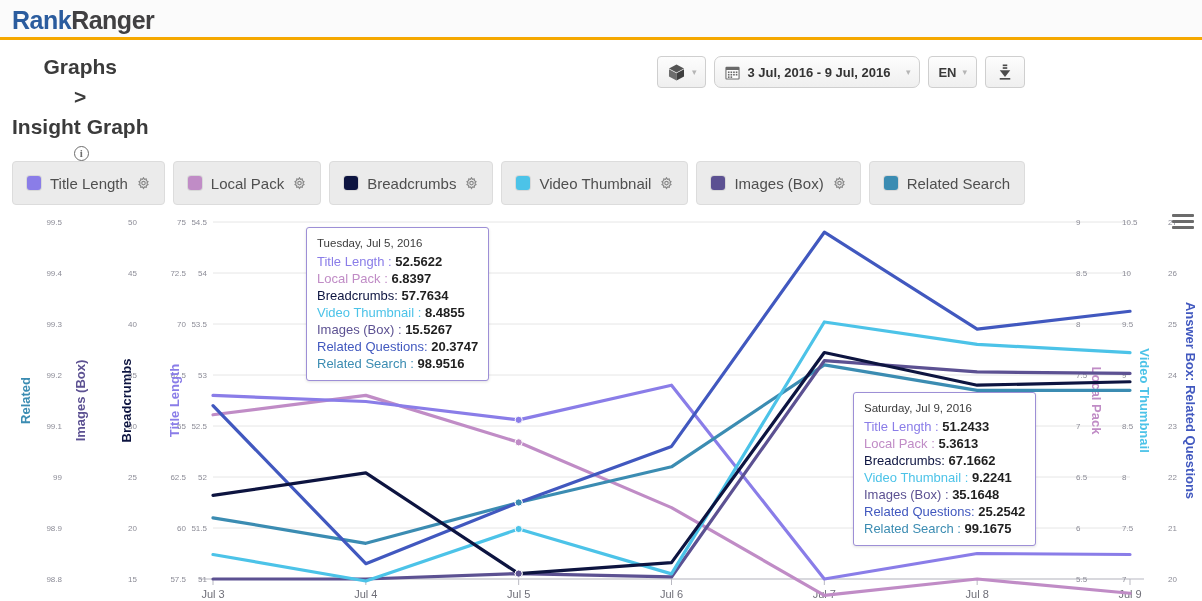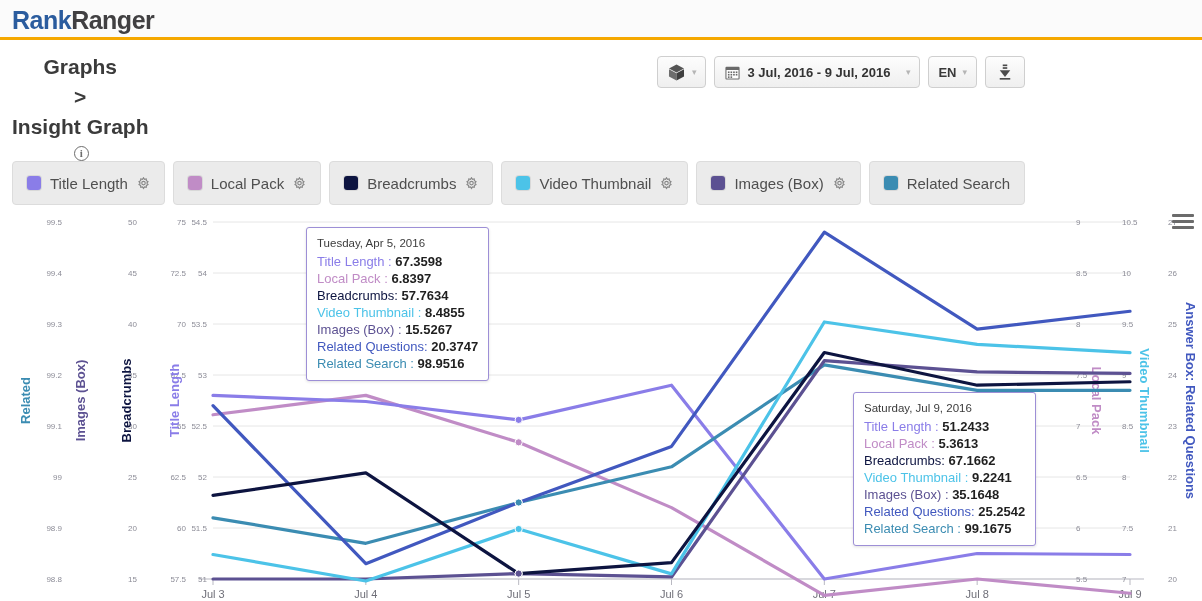--- a/index.html
+++ b/index.html
@@ -37,21 +37,21 @@
 
   
   .toolbar { position:absolute; right:10px; top:56px; display:flex; gap:8px; align-items:center; }
   .tb-btn {
     height:32px; background:linear-gradient(#fdfdfd,#efefef);
     border:1px solid #cfcfcf; border-radius:4px;
     display:flex; align-items:center; gap:6px; padding:0 9px;
     font-size:13px; color:#3a3a3a; cursor:pointer;
   }
   .tb-btn .caret { color:#b5b5b5; font-size:9px; }
-  .tb-date { width:206px; justify-content:flex-start; }
+  .tb-date { width:206px; justify-content:flex-start;border-radius:7px; }
   .tb-date .datetext { font-weight:bold; font-size:13px; color:#333; flex:1; }
   .tb-lang .langtext { font-weight:bold; font-size:13px; }
   .tb-dl { width:40px; justify-content:center; }
 
   .cube-ico { display:block; }
   .cal-ico { display:block; }
   .dl-ico  { display:block; }
 
   
   .chart-title {
@@ -321,23 +321,23 @@
       </svg>
 
     <div class="hamburger">
       <span></span>
       <span></span>
       <span></span>
     </div>
   </div>
 
   <div class="tooltip" id="tooltip1">
-    <div class="tt-date">Tuesday, Apr 5, 2016</div>
+    <div class="tt-date">Tuesday, Jul 5, 2016</div>
     <div id="tt1rows">
-        <div class="tt-row"><span class="k" style="color: rgb(138, 125, 232);">Title Length :</span><span class="v"> 67.3598</span></div>
+        <div class="tt-row"><span class="k" style="color: rgb(138, 125, 232);">Title Length :</span><span class="v"> 52.5622</span></div>
         <div class="tt-row"><span class="k" style="color: rgb(192, 140, 198);">Local Pack :</span><span class="v"> 6.8397</span></div>
         <div class="tt-row"><span class="k" style="color: rgb(13, 20, 64);">Breadcrumbs:</span><span class="v"> 57.7634</span></div>
         <div class="tt-row"><span class="k" style="color: rgb(76, 195, 232);">Video Thumbnail :</span><span class="v"> 8.4855</span></div>
         <div class="tt-row"><span class="k" style="color: rgb(92, 81, 146);">Images (Box) :</span><span class="v"> 15.5267</span></div>
         <div class="tt-row"><span class="k" style="color: rgb(65, 88, 191);">Related Questions:</span><span class="v"> 20.3747</span></div>
         <div class="tt-row"><span class="k" style="color: rgb(59, 140, 178);">Related Search :</span><span class="v"> 98.9516</span></div>
       </div>
   </div>
 
   <div class="tooltip" id="tooltip2">

